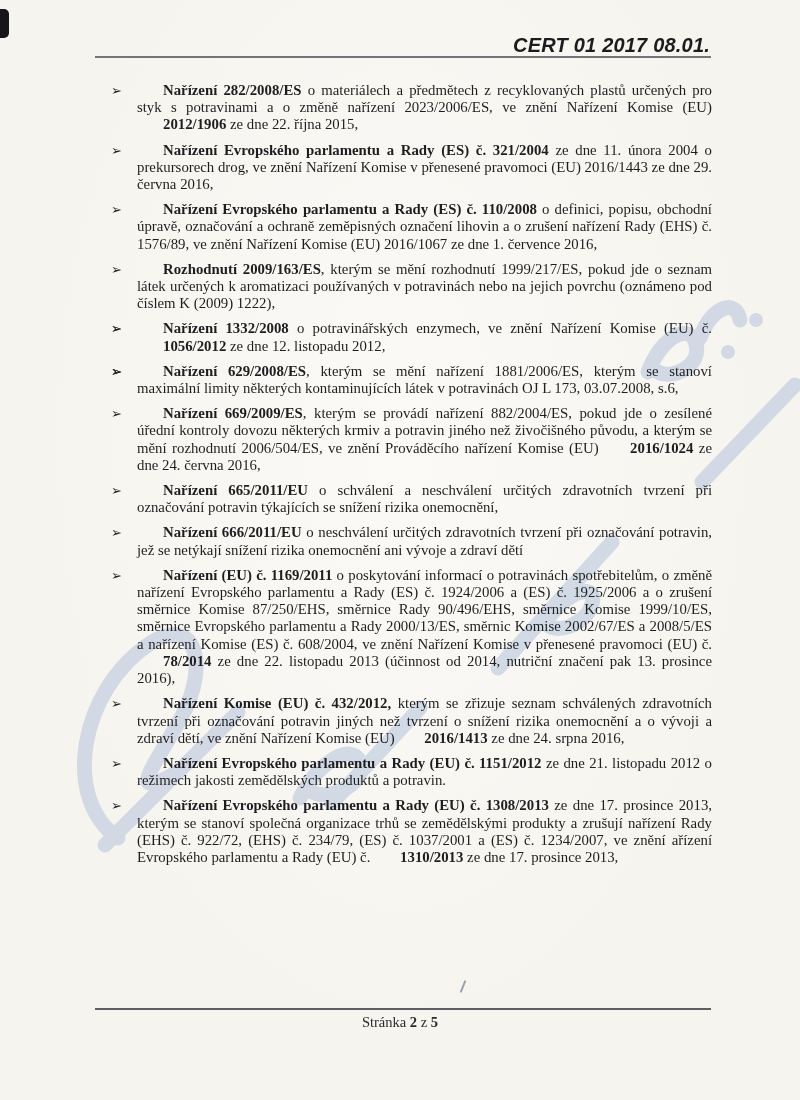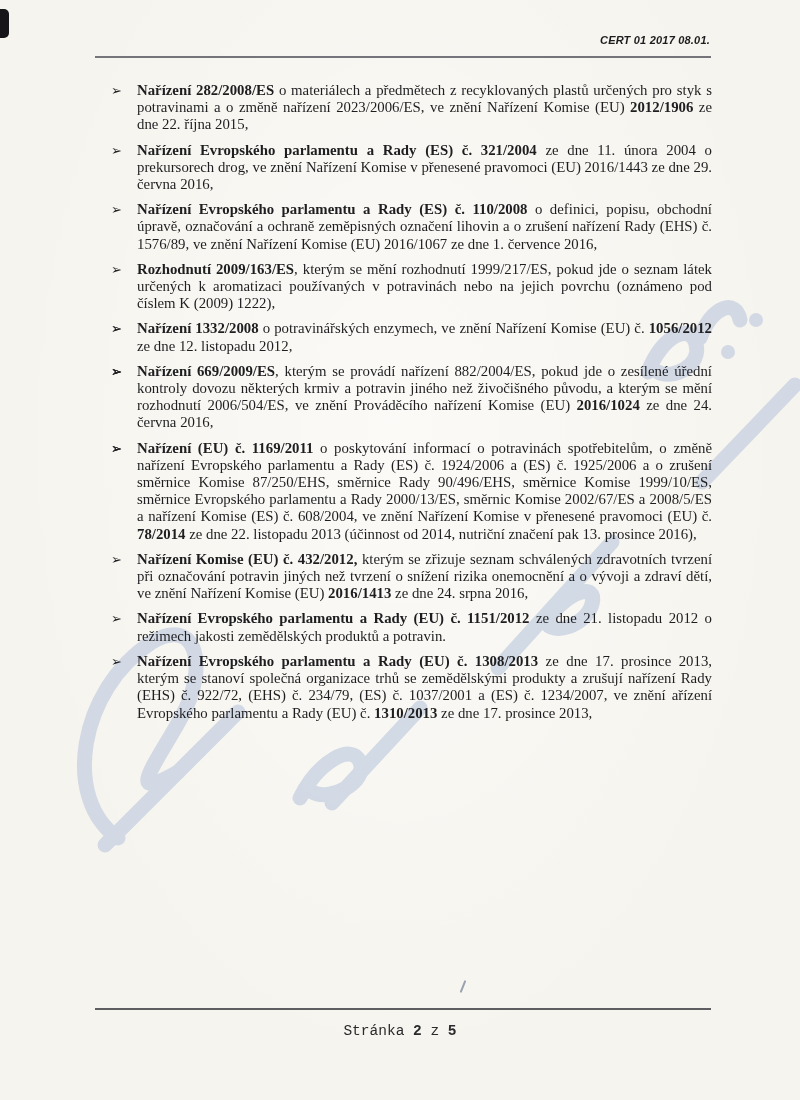--- a/index.html
+++ b/index.html
@@ -28,35 +28,35 @@
     pointer-events:none;
   }
   .watermark path{fill:none;stroke:var(--wm,#ccd5e3);stroke-width:15;stroke-linecap:round;stroke-linejoin:round;}
   .watermark circle{fill:var(--wm,#ccd5e3);stroke:none;}
   .watermark g{opacity:.85;}
   
   .doc-code{
     position:absolute;top:34px;right:90px;
     font-family:"Liberation Sans", sans-serif;
     font-style:italic;font-weight:600;
-    font-size:11px;color:#1c1c1e;letter-spacing:.2px;
+    font-size:20px;color:#1c1c1e;letter-spacing:.2px;
   }
   .header-rule{
     position:absolute;top:56px;left:95px;width:616px;height:2px;
     background:#74747a;
   }
   .footer-rule{
     position:absolute;top:1008px;left:95px;width:616px;height:2px;
     background:#5d5d62;
   }
   .footer-text{
     position:absolute;top:1014px;left:0;width:800px;
     text-align:center;
-    font-family:Liberation Mono, monospace;
-    font-size:14.5px;color:#2a2a2c;margin-top:9px;
+    font-family:Liberation Serif, serif;
+    font-size:14.5px;color:#2a2a2c;
   }
   .footer-text b{font-weight:700;}
   
   .content{
     position:absolute;left:95px;top:82px;width:617px;
     z-index:2;
   }
   .item{
     position:relative;
     padding-left:42px;
@@ -64,21 +64,21 @@
     font-size:14.8px;line-height:17.2px;
     text-align:justify;
     color:var(--ink,#1e1e20);
   }
   .item .bullet{
     position:absolute;left:16px;top:0;
     font-size:13px;line-height:17.2px;
     font-family:"DejaVu Sans", sans-serif;
     color:#202024;
   }
-  .item b{font-weight:700;}
+  .item b{font-weight:700;margin-left:26px;}
   
   .artifact-slash{
     position:absolute;left:462px;top:980px;width:2px;height:13px;
     background:#9aa2b0;transform:rotate(22deg);border-radius:1px;
   }
 </style>
 </head>
 <body>
 
 <div class="page">
@@ -106,24 +106,24 @@
 
   <main class="content" id="reg-list">
       <div class="item"><span class="bullet">➢</span><span><b>Nařízení 282/2008/ES</b><span> o materiálech a předmětech z recyklovaných plastů určených pro styk s potravinami a o změně nařízení 2023/2006/ES, ve znění Nařízení Komise (EU) </span><b>2012/1906</b><span> ze dne 22. října 2015,</span></span></div>
       <div class="item"><span class="bullet">➢</span><span><b>Nařízení Evropského parlamentu a Rady (ES) č. 321/2004</b><span> ze dne 11. února 2004 o prekursorech drog, ve znění Nařízení Komise v přenesené pravomoci (EU) 2016/1443 ze dne 29. června 2016,</span></span></div>
       <div class="item"><span class="bullet">➢</span><span><b>Nařízení Evropského parlamentu a Rady (ES) č. 110/2008</b><span> o definici, popisu, obchodní úpravě, označování a ochraně zeměpisných označení lihovin a o zrušení nařízení Rady (EHS) č. 1576/89, ve znění Nařízení Komise (EU) 2016/1067 ze dne 1. července 2016,</span></span></div>
       <div class="item"><span class="bullet">➢</span><span><b>Rozhodnutí 2009/163/ES</b><span>, kterým se mění rozhodnutí 1999/217/ES, pokud jde o seznam látek určených k aromatizaci používaných v potravinách nebo na jejich povrchu (oznámeno pod číslem K (2009) 1222),</span></span></div>
       <div class="item"><span class="bullet">➢</span></div>
       <div class="item"><span class="bullet">➢</span><span><b>Nařízení 1332/2008</b><span> o potravinářských enzymech, ve znění Nařízení Komise (EU) č. </span><b>1056/2012</b><span> ze dne 12. listopadu 2012,</span></span></div>
       <div class="item"><span class="bullet">➢</span></div>
       <div class="item"><span class="bullet">➢</span></div>
-      <div class="item"><span class="bullet">➢</span></div>
+      <div class="item"><span class="bullet">➢</span><span><b>Nařízení 629/2008/ES</b><span>, kterým se mění nařízení 1881/2006/ES, kterým se stanoví maximální limity některých kontaminujících látek v potravinách OJ L 173, 03.07.2008, s.6,</span></span></div>
       <div class="item"><span class="bullet">➢</span><span><b>Nařízení 669/2009/ES</b><span>, kterým se provádí nařízení 882/2004/ES, pokud jde o zesílené úřední kontroly dovozu některých krmiv a potravin jiného než živočišného původu, a kterým se mění rozhodnutí 2006/504/ES, ve znění Prováděcího nařízení Komise (EU) </span><b>2016/1024</b><span> ze dne 24. června 2016,</span></span></div>
-      <div class="item"><span class="bullet">➢</span></div>
-      <div class="item"><span class="bullet">➢</span></div>
+      <div class="item"><span class="bullet">➢</span><span><b>Nařízení 665/2011/EU</b><span> o schválení a neschválení určitých zdravotních tvrzení při označování potravin týkajících se snížení rizika onemocnění,</span></span></div>
+      <div class="item"><span class="bullet">➢</span><span><b>Nařízení 666/2011/EU</b><span> o neschválení určitých zdravotních tvrzení při označování potravin, jež se netýkají snížení rizika onemocnění ani vývoje a zdraví dětí</span></span></div>
       <div class="item"><span class="bullet">➢</span><span><b>Nařízení (EU) č. 1169/2011</b><span> o poskytování informací o potravinách spotřebitelům, o změně nařízení Evropského parlamentu a Rady (ES) č. 1924/2006 a (ES) č. 1925/2006 a o zrušení směrnice Komise 87/250/EHS, směrnice Rady 90/496/EHS, směrnice Komise 1999/10/ES, směrnice Evropského parlamentu a Rady 2000/13/ES, směrnic Komise 2002/67/ES a 2008/5/ES a nařízení Komise (ES) č. 608/2004, ve znění Nařízení Komise v přenesené pravomoci (EU) č. </span><b>78/2014</b><span> ze dne 22. listopadu 2013 (účinnost od 2014, nutriční značení pak 13. prosince 2016),</span></span></div>
       <div class="item"><span class="bullet">➢</span><span><b>Nařízení Komise (EU) č. 432/2012,</b><span> kterým se zřizuje seznam schválených zdravotních tvrzení při označování potravin jiných než tvrzení o snížení rizika onemocnění a o vývoji a zdraví dětí, ve znění Nařízení Komise (EU) </span><b>2016/1413</b><span> ze dne 24. srpna 2016,</span></span></div>
       <div class="item"><span class="bullet">➢</span><span><b>Nařízení Evropského parlamentu a Rady (EU) č. 1151/2012</b><span> ze dne 21. listopadu 2012 o režimech jakosti zemědělských produktů a potravin.</span></span></div>
       <div class="item"><span class="bullet">➢</span><span><b>Nařízení Evropského parlamentu a Rady (EU) č. 1308/2013</b><span> ze dne 17. prosince 2013, kterým se stanoví společná organizace trhů se zemědělskými produkty a zrušují nařízení Rady (EHS) č. 922/72, (EHS) č. 234/79, (ES) č. 1037/2001 a (ES) č. 1234/2007, ve znění ařízení Evropského parlamentu a Rady (EU) č. </span><b>1310/2013</b><span> ze dne 17. prosince 2013,</span></span></div>
     </main>
 
   <div class="artifact-slash"></div>
 
   <div class="footer-rule"></div>
   <div class="footer-text">

